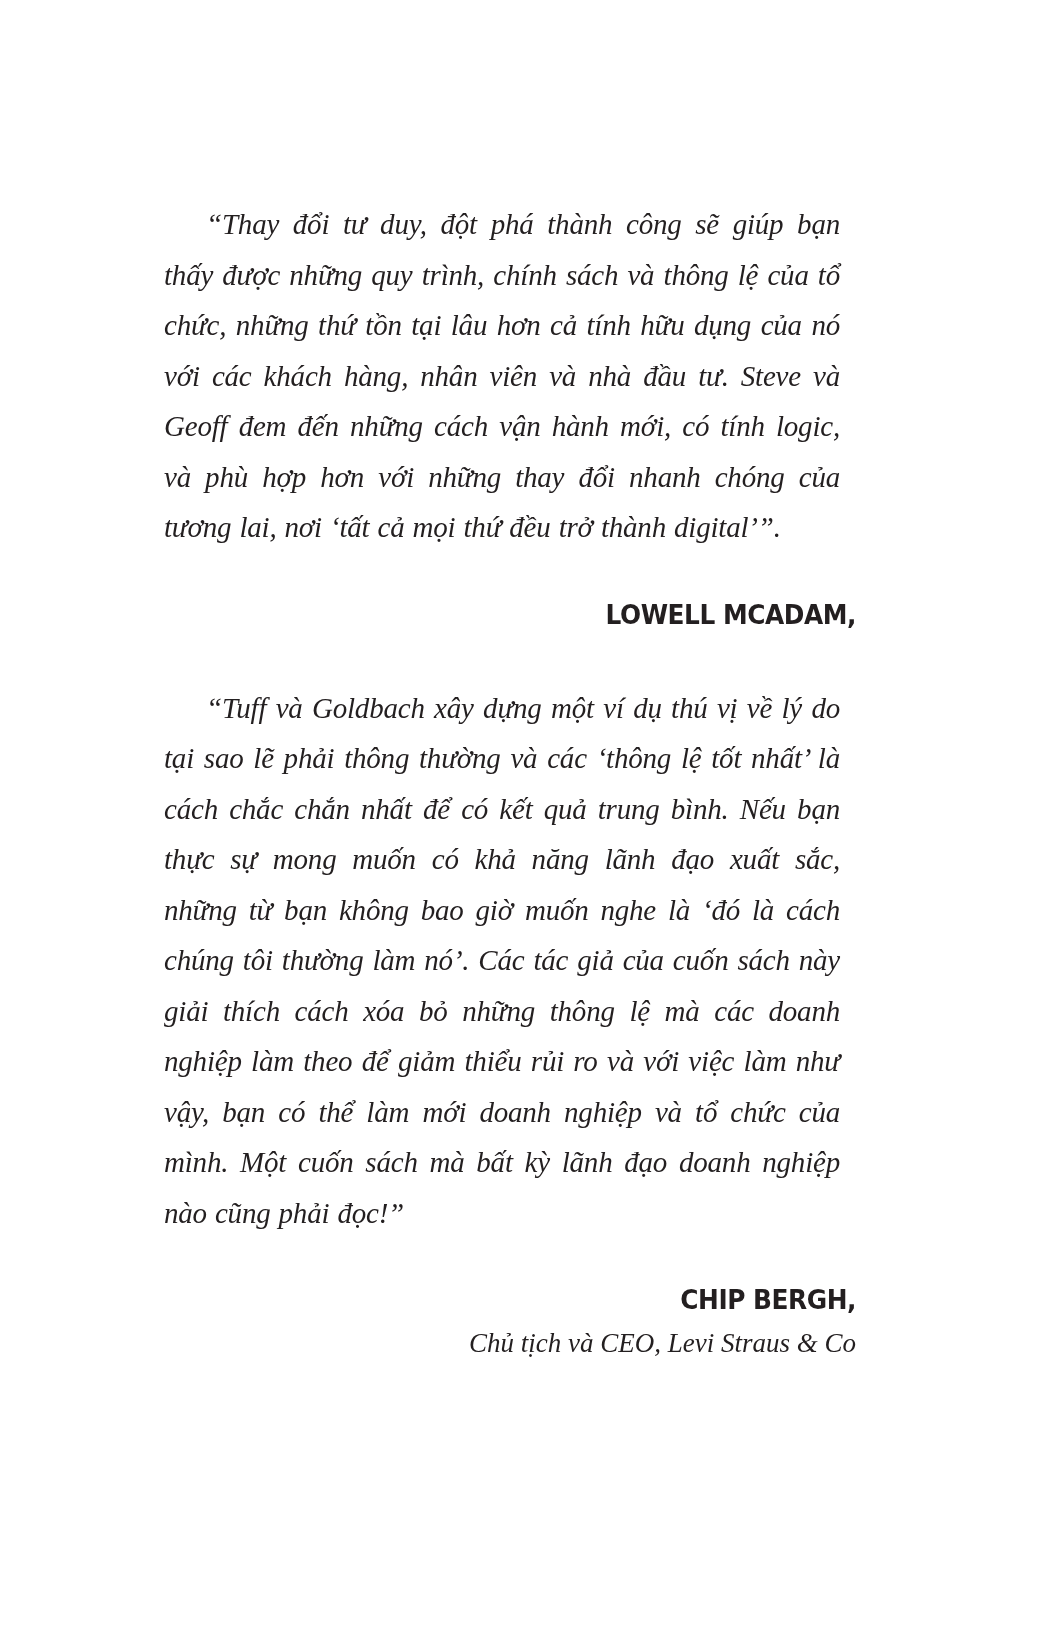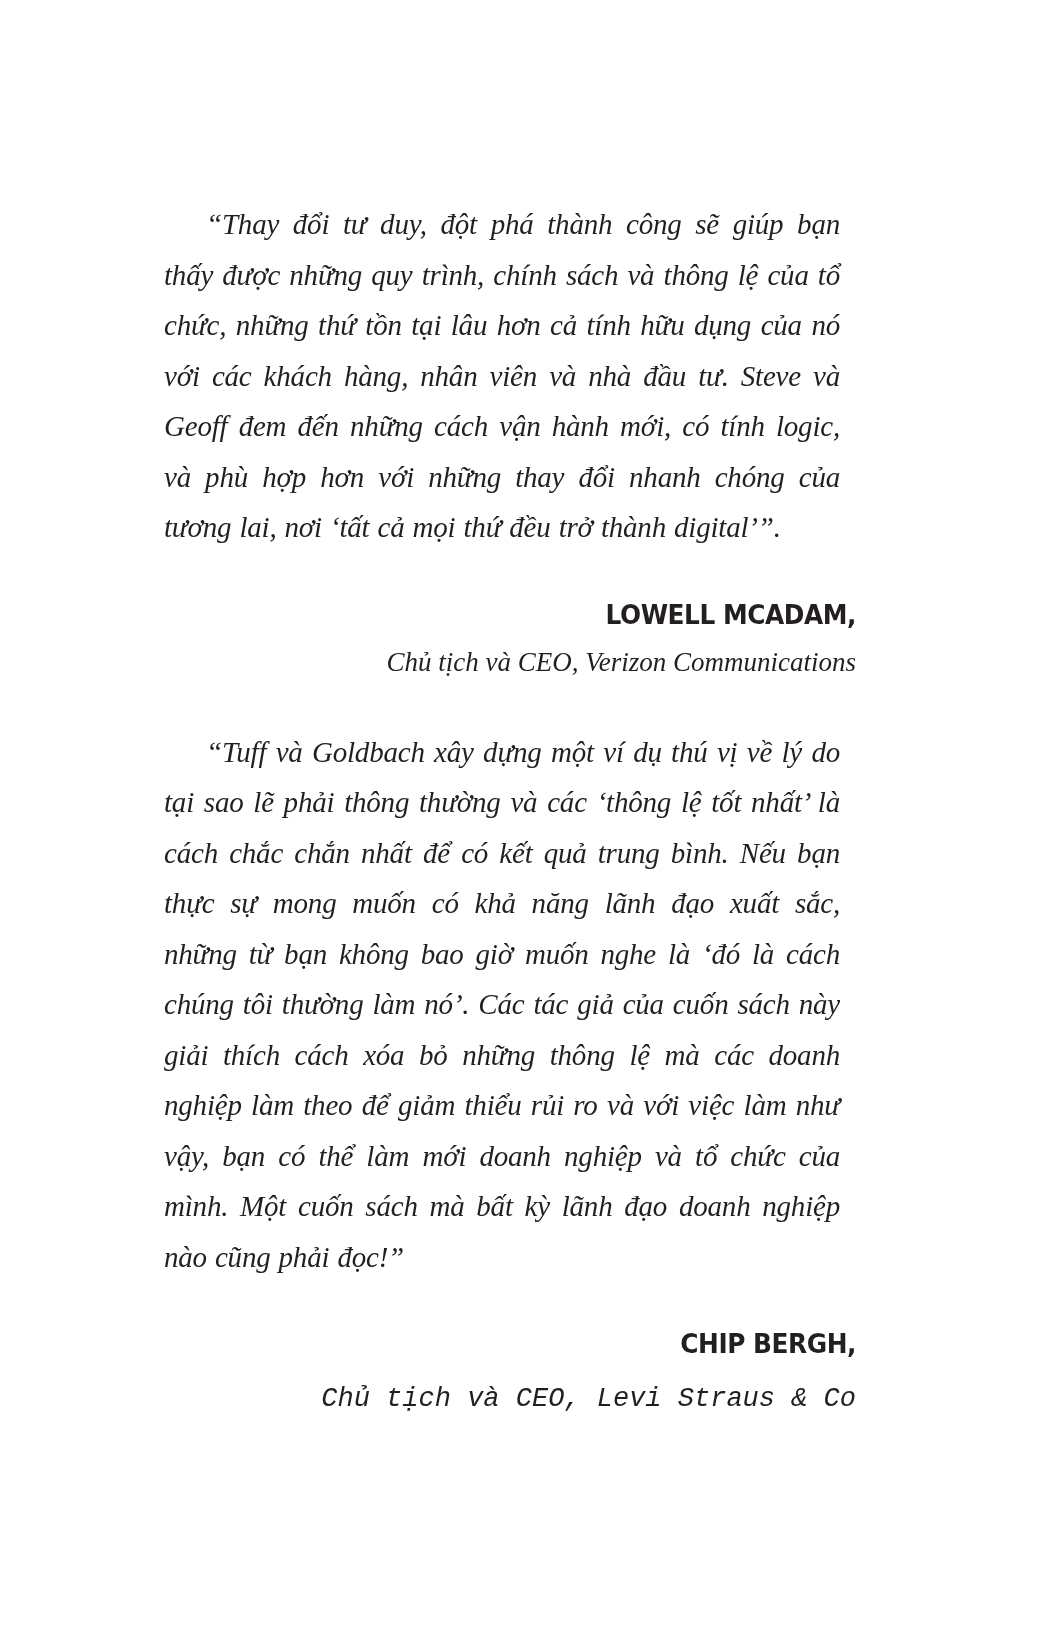--- a/index.html
+++ b/index.html
@@ -47,29 +47,28 @@
       font-style: italic;
       font-size: 27px;
       text-align: right;
       margin: 0;
     }
     #quote-1 { }
     #name-1 { margin-top: 42px; line-height: 40px; }
     #role-1 { margin-top: 10px; line-height: 34px; }
     #quote-2 { margin-top: 48px; }
     #name-2 { margin-top: 42px; line-height: 40px; }
-    #role-2 { margin-top: 18px; line-height: 34px; font-family: Liberation Mono, monospace; }
+    #role-2 { margin-top: 6px; line-height: 34px; }
   </style>
 </head>
 <body>
 
 <div class="page">
   <section>
     <p id="quote-1" class="quote">“Thay đổi tư duy, đột phá thành công sẽ giúp bạn thấy được những quy trình, chính sách và thông lệ của tổ chức, những thứ tồn tại lâu hơn cả tính hữu dụng của nó với các khách hàng, nhân viên và nhà đầu tư. Steve và Geoff đem đến những cách vận hành mới, có tính logic, và phù hợp hơn với những thay đổi nhanh chóng của tương lai, nơi ‘tất cả mọi thứ đều trở thành digital’”.</p>
     <p id="name-1" class="attrib-name">LOWELL MCADAM,</p>
-    <p id="role-1" class="attrib-role">Chủ tịch và CEO, Verizon Communications</p>
   </section>
   <section>
     <p id="quote-2" class="quote">“Tuff và Goldbach xây dựng một ví dụ thú vị về lý do tại sao lẽ phải thông thường và các ‘thông lệ tốt nhất’ là cách chắc chắn nhất để có kết quả trung bình. Nếu bạn thực sự mong muốn có khả năng lãnh đạo xuất sắc, những từ bạn không bao giờ muốn nghe là ‘đó là cách chúng tôi thường làm nó’. Các tác giả của cuốn sách này giải thích cách xóa bỏ những thông lệ mà các doanh nghiệp làm theo để giảm thiểu rủi ro và với việc làm như vậy, bạn có thể làm mới doanh nghiệp và tổ chức của mình. Một cuốn sách mà bất kỳ lãnh đạo doanh nghiệp nào cũng phải đọc!”</p>
     <p id="name-2" class="attrib-name">CHIP BERGH,</p>
     <p id="role-2" class="attrib-role">Chủ tịch và CEO, Levi Straus &amp; Co</p>
   </section>
 </div>
 
 </body></html>

